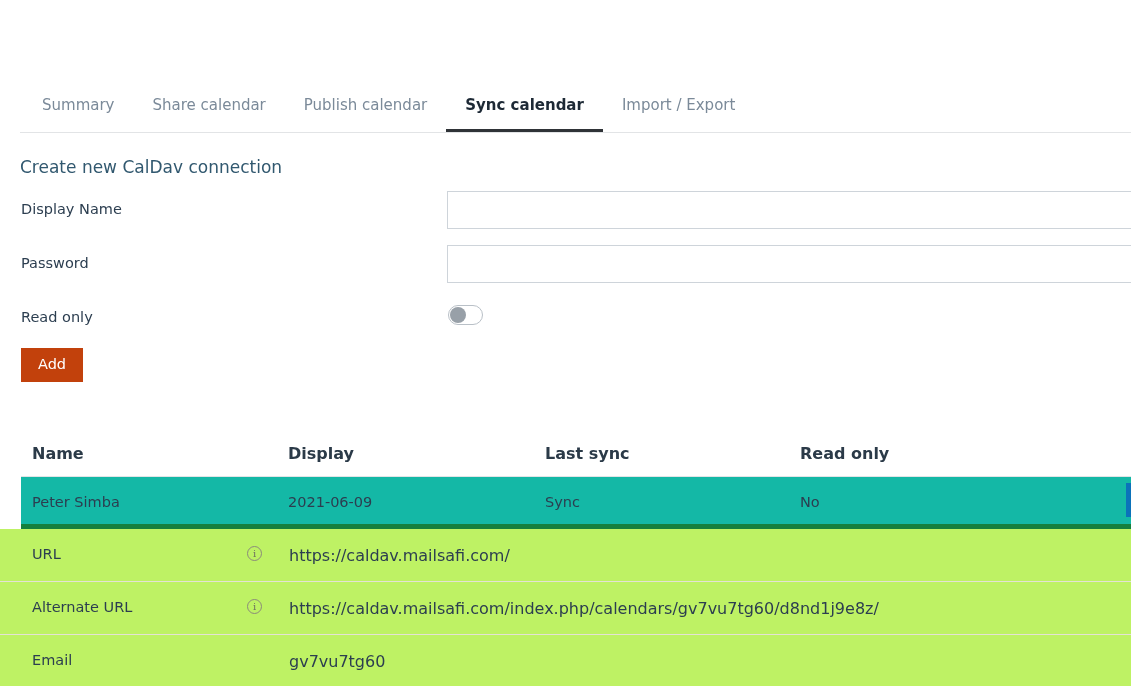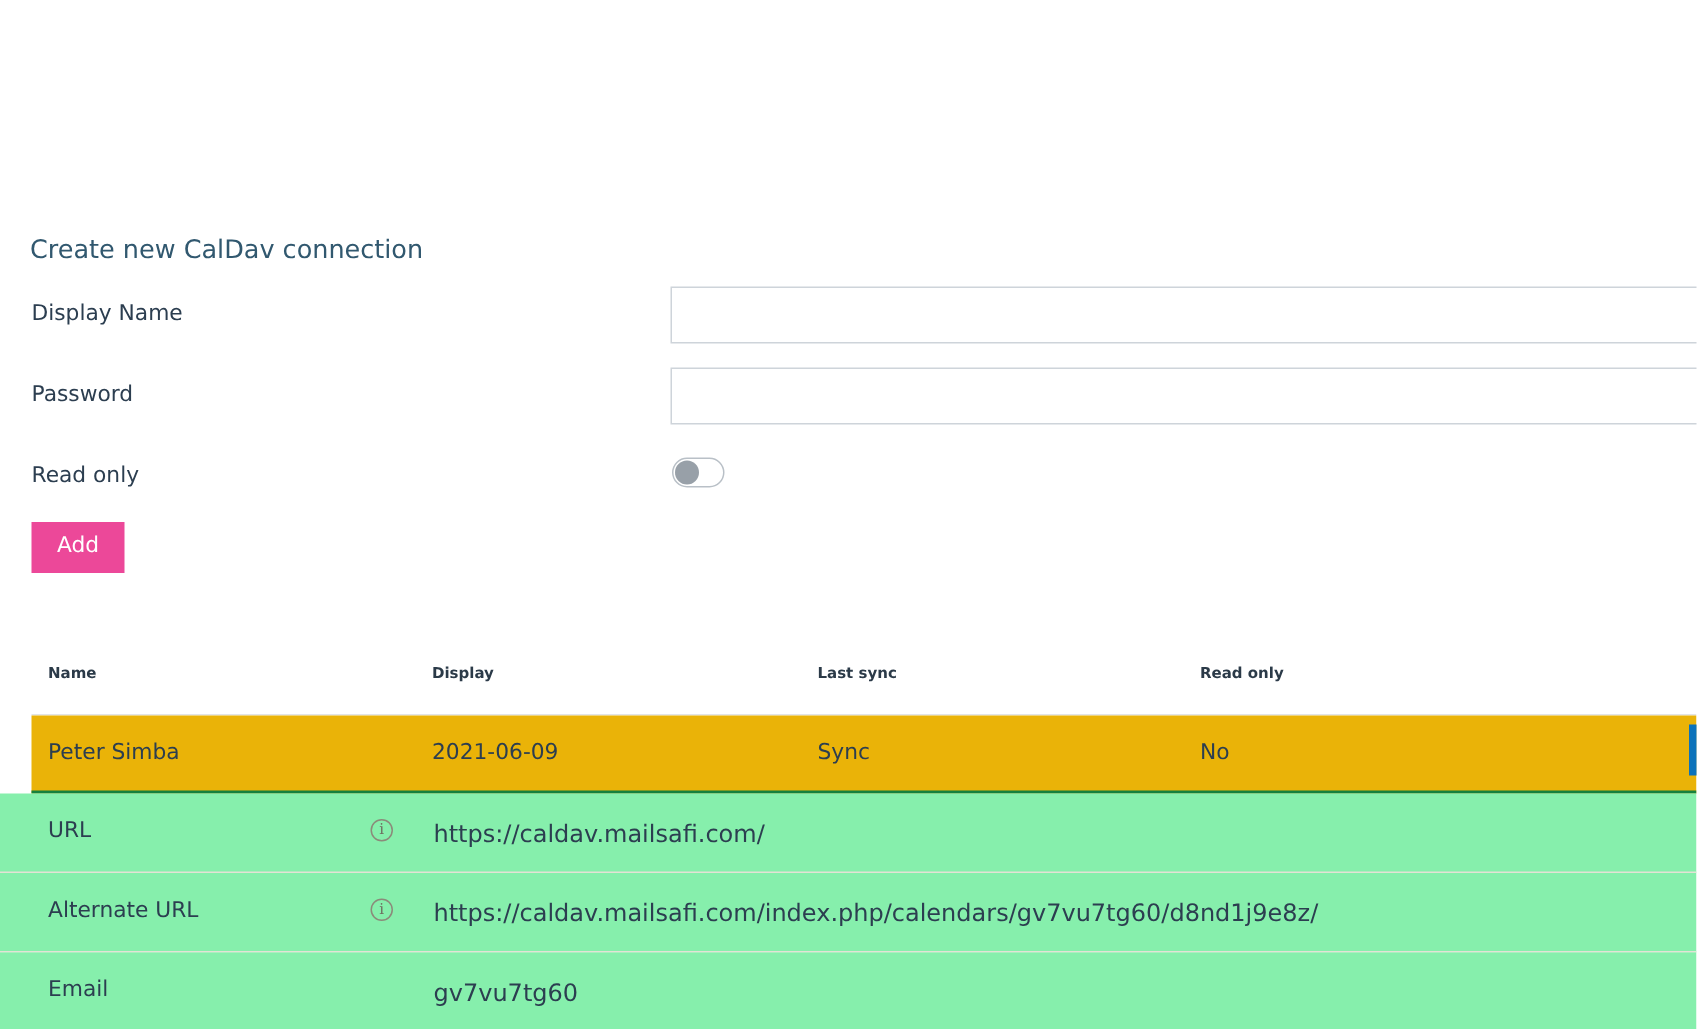--- a/index.html
+++ b/index.html
@@ -138,21 +138,21 @@
     height: 16px;
     border-radius: 50%;
     background: #98a0a8;
   }
 
   
   .btn-add {
     position: absolute;
     left: 21px;
     top: 348px;
-    background: #ec4899;
+    background: #c2410c;
     color: #ffffff;
     border: none;
     font-family: "DejaVu Sans", "Liberation Sans", sans-serif;
     font-size: 14.5px;
     padding: 9px 17px;
     cursor: pointer;
     border-radius: 0;
     line-height: 1.1;
   }
 
@@ -167,32 +167,32 @@
     position: relative;
     height: 47px;
     margin-left: 21px;
     width: 1110px;
     border-bottom: 1px solid #e2e4e6;
     box-sizing: border-box;
   }
   .thead .cell {
     position: absolute;
     top: 14px;
-    font-size: 10px;
+    font-size: 16px;
     font-weight: bold;
     color: #2b3a48;
   }
   .trow-main {
     position: relative;
     height: 52px;
     margin-left: 21px;
     width: 1110px;
-    border-bottom: 2px solid #15803d;
-    box-sizing: border-box;
-    background: #eab308;
+    border-bottom: 5px solid #15803d;
+    box-sizing: border-box;
+    background: #14b8a6;
   }
   .trow-main .cell {
     position: absolute;
     top: 17px;
     font-size: 14.5px;
     color: #2c3e50;
   }
   .c-name { left: 11px; }
   .c-created { left: 267px; }
   .c-lastsync { left: 524px; }
@@ -204,21 +204,21 @@
     top: 6px;
     width: 40px;
     height: 34px;
     background: #0b72ba;
   }
 
   .detail-row {
     position: relative;
     width: 1131px;
     height: 53px;
-    background: #86efac;
+    background: #bef264;
     border-bottom: 1px solid #e4e2d5;
     box-sizing: border-box;
   }
   .detail-row .d-label {
     position: absolute;
     left: 32px;
     top: 17px;
     font-size: 14.5px;
     color: #2c3e50;
   }
@@ -246,20 +246,37 @@
     font-family: "DejaVu Serif", "Liberation Serif", serif;
     cursor: pointer;
   }
 </style>
 </head>
 <body>
 
 <div class="page">
 
 
+  <div class="tabs">
+    <div class="tab">
+      <span>Summary</span>
+    </div>
+    <div class="tab">
+      <span>Share calendar</span>
+    </div>
+    <div class="tab">
+      <span>Publish calendar</span>
+    </div>
+    <div class="tab active">
+      <span>Sync calendar</span>
+    </div>
+    <div class="tab">
+      <span>Import / Export</span>
+    </div>
+  </div>
 
   <div class="section-heading" id="create-heading">Create new CalDav connection</div>
 
   <div class="form-row" id="row-display-name">
     <div class="form-label">Display Name</div>
     <input class="form-input" type="text" value="" style="">
   </div>
 
   <div class="form-row" id="row-password">
     <div class="form-label">Password</div>

